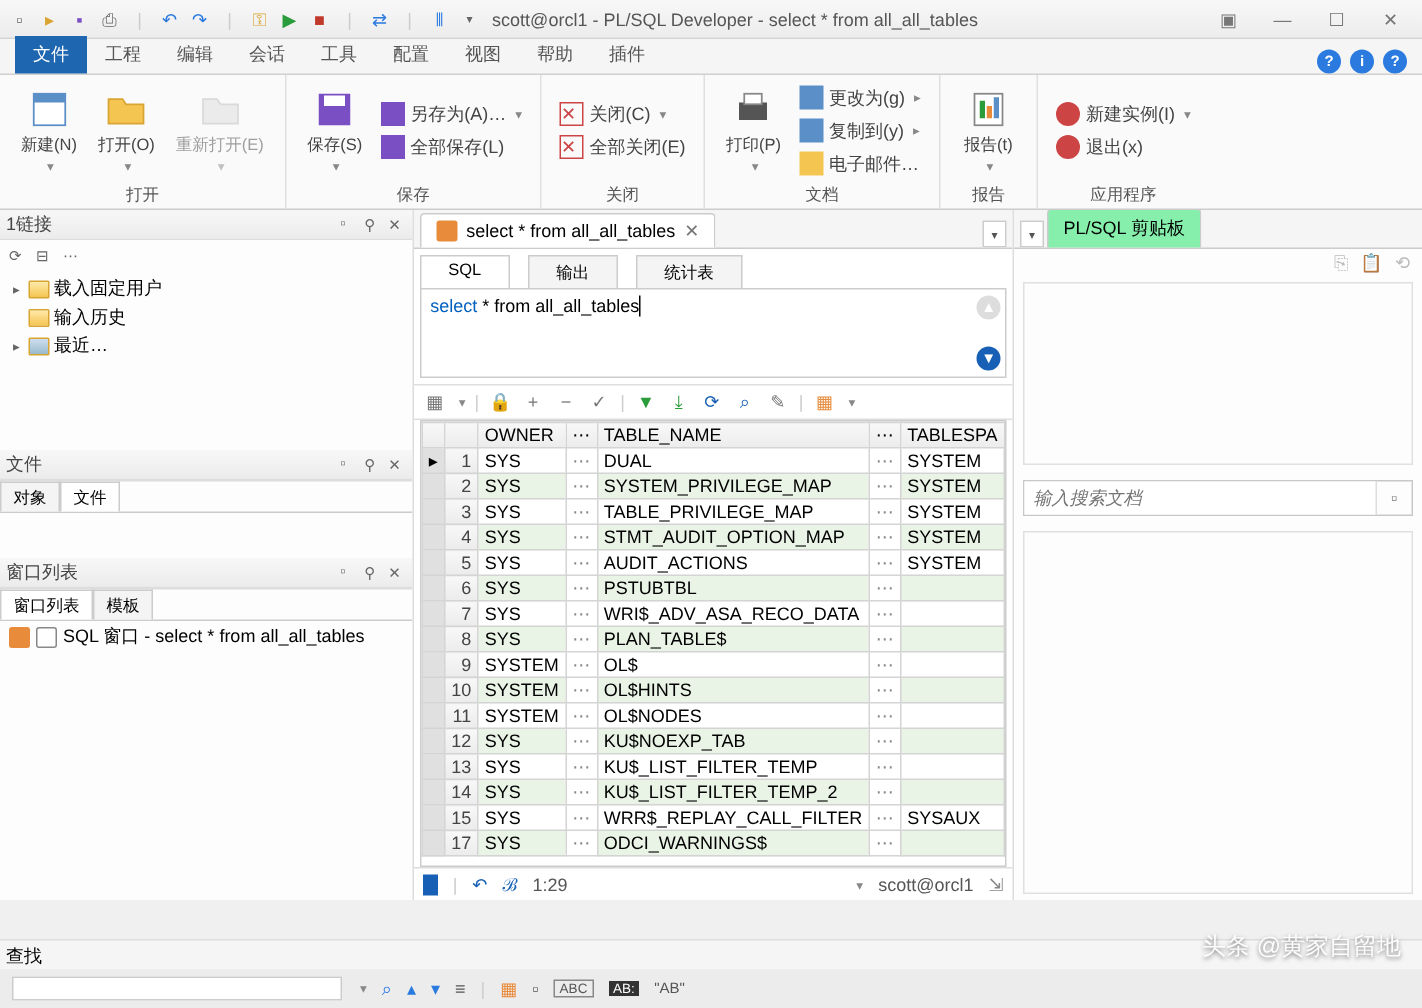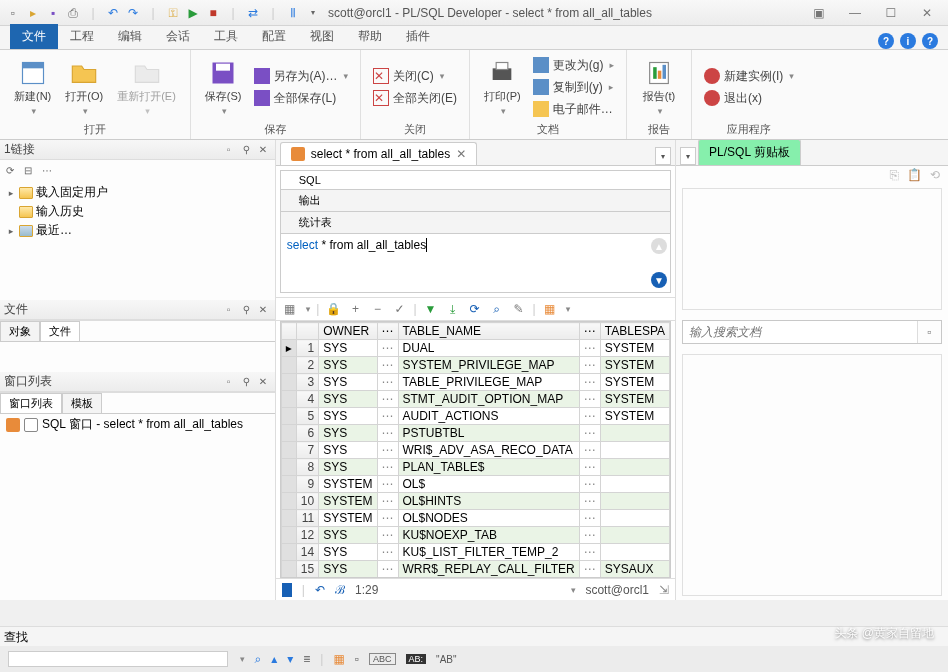--- a/index.html
+++ b/index.html
@@ -55,21 +55,21 @@
 .objtree .exp { width: 10px; text-align: center; color: #666; font-size: 9px; }
 
 
 .tabstrip { height: 26px; display: flex; align-items: end; padding: 2px 4px 0; background: #f5f5f5; border-bottom: 1px solid #ccc; gap: 2px; }
 .doctab { display: flex; align-items: center; gap: 6px; padding: 4px 10px; background: #fff; border: 1px solid #ccc; border-bottom: none; border-radius: 3px 3px 0 0; font-size: 11px; }
 .doctab .ico { width: 14px; height: 14px; background: #e88b3a; border-radius: 2px; }
 .doctab .close { color: #777; cursor: pointer; }
 .dropdown-only { width: 16px; height: 18px; border: 1px solid #ccc; background: #fff; display: flex; align-items:center; justify-content:center; font-size: 8px; color: #555; margin-left: auto; cursor: pointer; }
 
 
-.subtabs { display: flex; gap: 0; padding: 4px 4px 0; flex-direction: column; }
+.subtabs { display: flex; gap: 12px; padding: 4px 4px 0; }
 .subtabs .st { padding: 3px 18px; border: 1px solid #ccc; background: #f4f4f4; font-size: 11px; cursor: pointer; border-bottom: none; }
 .subtabs .st.active { background: #fff; }
 
 
 .sqlarea { display: flex; border: 1px solid #ccc; margin: 0 4px 4px; height: 60px; }
 .sqltext { flex: 1; padding: 4px 6px; font-family: Consolas, monospace; font-size: 12px; white-space: pre; }
 .sqltext .kw { color: #0060c0; }
 .sqlnav { width: 22px; display: flex; flex-direction: column; align-items: center; justify-content: space-between; padding: 4px 0; }
 .sqlnav span { width: 16px; height: 16px; border-radius: 50%; background: #ddd; color: #fff; display: inline-flex; align-items:center; justify-content:center; font-size: 10px; cursor: pointer; }
 .sqlnav span.dn { background: #1760b5; }
@@ -114,21 +114,21 @@
 
 .tabbox { border-top: 1px solid #ddd; }
 .tabbox .tabsrow { display: flex; border-bottom: 1px solid #ccc; }
 .tabbox .tabsrow .t { padding: 2px 8px; border: 1px solid #ccc; border-bottom: none; font-size: 11px; background: #f4f4f4; cursor: pointer; }
 .tabbox .tabsrow .t.active { background: #fff; }
 
 
 .findbar { position: absolute; bottom: 24px; left: 0; right: 0; height: 22px; background: #f5f5f5; border-top: 1px solid #ddd; display: flex; align-items: center; padding: 0 4px; gap: 6px; }
 
 .bottombar { position: absolute; bottom: 0; left: 0; right: 0; height: 26px; background: #ececec; display: flex; align-items: center; padding: 0 8px; gap: 10px; color: #555; }
-.watermark-txt { position: absolute; right: 14px; bottom: 30px; font-size: 12px; color: rgba(255,255,255,0.95); font-weight: 500; text-shadow: 0 1px 3px rgba(0,0,0,0.5); pointer-events: none; }
+.watermark-txt { position: absolute; right: 14px; bottom: 30px; font-size: 16px; color: rgba(255,255,255,0.95); font-weight: 500; text-shadow: 0 1px 3px rgba(0,0,0,0.5); pointer-events: none; }
 
 svg { display: block; }
 </style>
 </head>
 <body>
 
 <div class="titlebar">
   <div class="qat">
     <span>▫</span>
     <span style="color:#d9a532">▸</span>
@@ -545,20 +545,29 @@
               <td class="sel"></td>
               <td class="rownum">12</td>
               <td class="data owner">SYS</td>
               <td class="ellipsis">⋯</td>
               <td class="data">KU$NOEXP_TAB</td>
               <td class="ellipsis">⋯</td>
               <td class="data tsp"></td>
             </tr>
             <tr>
               <td class="sel"></td>
+              <td class="rownum">13</td>
+              <td class="data owner">SYS</td>
+              <td class="ellipsis">⋯</td>
+              <td class="data">KU$_LIST_FILTER_TEMP</td>
+              <td class="ellipsis">⋯</td>
+              <td class="data tsp"></td>
+            </tr>
+            <tr>
+              <td class="sel"></td>
               <td class="rownum">14</td>
               <td class="data owner">SYS</td>
               <td class="ellipsis">⋯</td>
               <td class="data">KU$_LIST_FILTER_TEMP_2</td>
               <td class="ellipsis">⋯</td>
               <td class="data tsp"></td>
             </tr>
             <tr>
               <td class="sel"></td>
               <td class="rownum">15</td>

